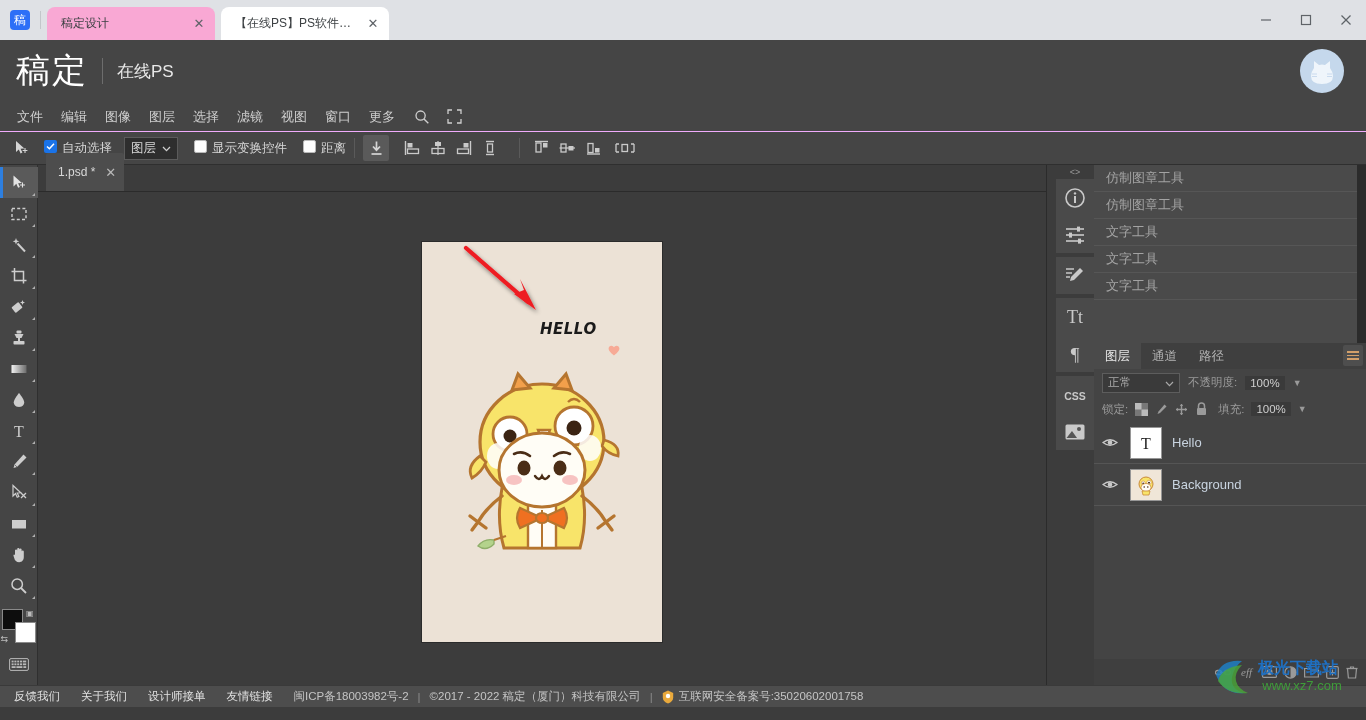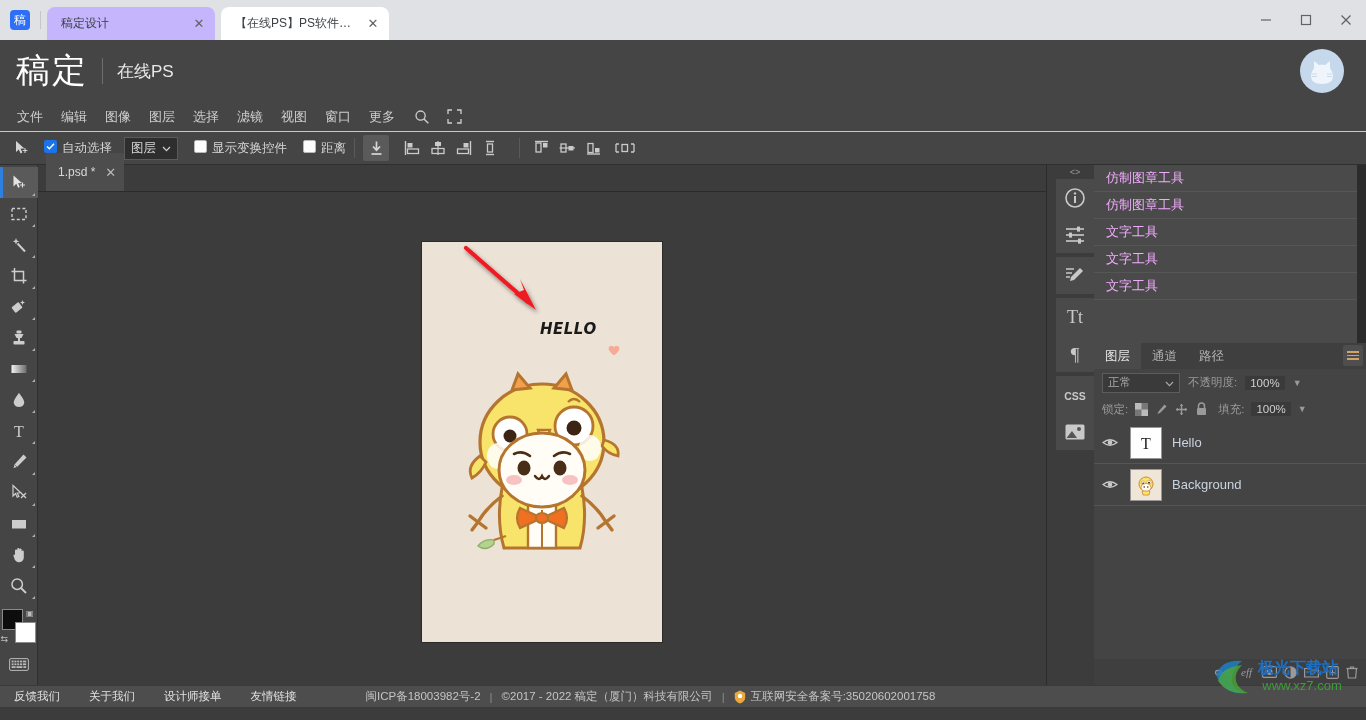--- a/index.html
+++ b/index.html
@@ -25,21 +25,21 @@
   }
   .brand-div { width:1px; height:18px; background:#c3c6ca; margin-bottom:11px; }
   .tab {
     height: 33px; width: 168px;
     display: flex; align-items: center;
     padding: 0 8px 0 14px;
     font-size: 12px; color: #3c4043;
     border-radius: 8px 8px 0 0;
     position: relative;
   }
-  .tab.inactive { background: #c4b5fd; }
+  .tab.inactive { background: #f9a8d4; }
   .tab.active { background: #fff; }
   .tab-label {
     flex: 1; white-space: nowrap; overflow: hidden; text-overflow: ellipsis;
     text-align: left; padding-right: 6px;
   }
   .tab-close {
     width: 16px; height: 16px; font-size: 13px; color: #5f6368;
     display:flex; align-items:center; justify-content:center; flex-shrink:0;
   }
   .win-ctrls {
@@ -207,21 +207,21 @@
     background: #4e4e4e; display:flex; align-items:center; justify-content:center;
     border-radius: 2px;
   }
   .hamb { width:12px; display:flex; flex-direction:column; gap:2px; }
   .hamb i { display:block; height:1.5px; background:#d3a06a; }
   .hamb i:nth-child(2){ background:#d3a06a; }
 
   .history-body { background: #4a4a4a; position: relative; flex-shrink:0; height: 178px; overflow: hidden; }
   .hist-item {
     height: 27px; display:flex; align-items:center; padding-left: 12px;
-    font-size: 13px; color: #f0abfc;
+    font-size: 13px; color: #a3a3a3;
     border-bottom: 1px solid #565656;
   }
   .hist-item.first { color: #d4d4d4; }
   .hist-scroll {
     position:absolute; right:0; top:0; bottom:0; width: 9px; background:#2b2b2b;
   }
 
   .layers-wrap { flex: 1; display:flex; flex-direction: column; background: #444; min-height:0; }
   .layer-opts {
     height: 27px; display:flex; align-items:center; padding: 0 8px; gap: 8px;
@@ -261,25 +261,25 @@
   }
   .pf-ic { color: #9a9a9a; display:flex; align-items:center; }
   .watermark {
     position:absolute; right: 4px; top: -6px; width: 150px; height: 46px;
     pointer-events: none;
   }
 
   
   .footer {
     height: 22px; background: #4d4d4d; display:flex; align-items:center;
-    font-size: 11.5px; color: #cfcfcf; padding-left: 14px; gap: 8px;
+    font-size: 11.5px; color: #cfcfcf; padding-left: 14px; gap: 0;
     border-top: 1px solid #3a3a3a;
   }
   .foot-link { margin-right: 21px; color: #e0e0e0; }
-  .foot-info { margin-left: 40px; color: #c4c4c4; display:flex; align-items:center; gap:9px; }
+  .foot-info { color: #c4c4c4; display:flex; align-items:center; gap:9px; }
   .foot-sep { color: #8d8d8d; }
 </style>
 </head>
 <body>
 
 <div class="browser-bar">
   <div class="brand-box">
     <div class="brand-sq">稿</div>
   </div>
   <div class="brand-div"></div>

